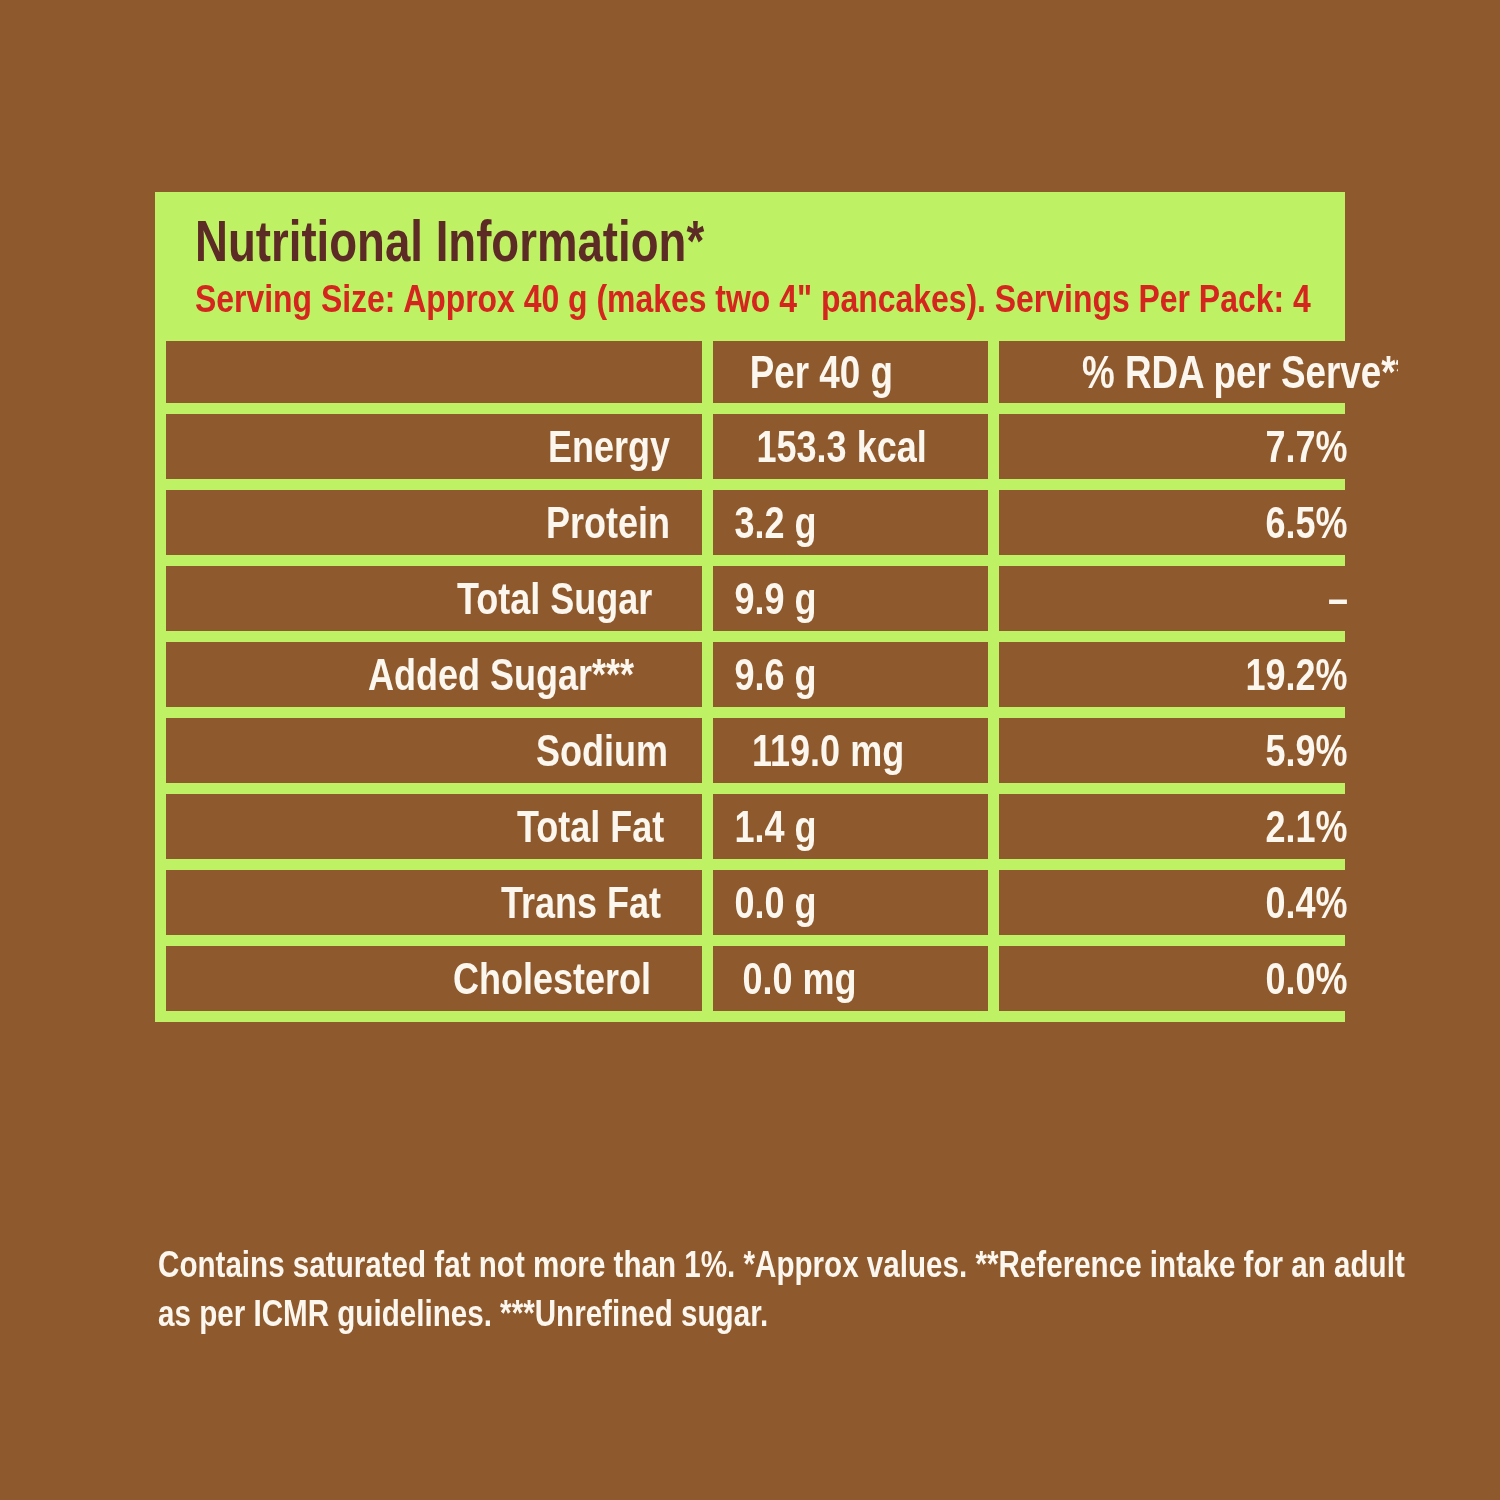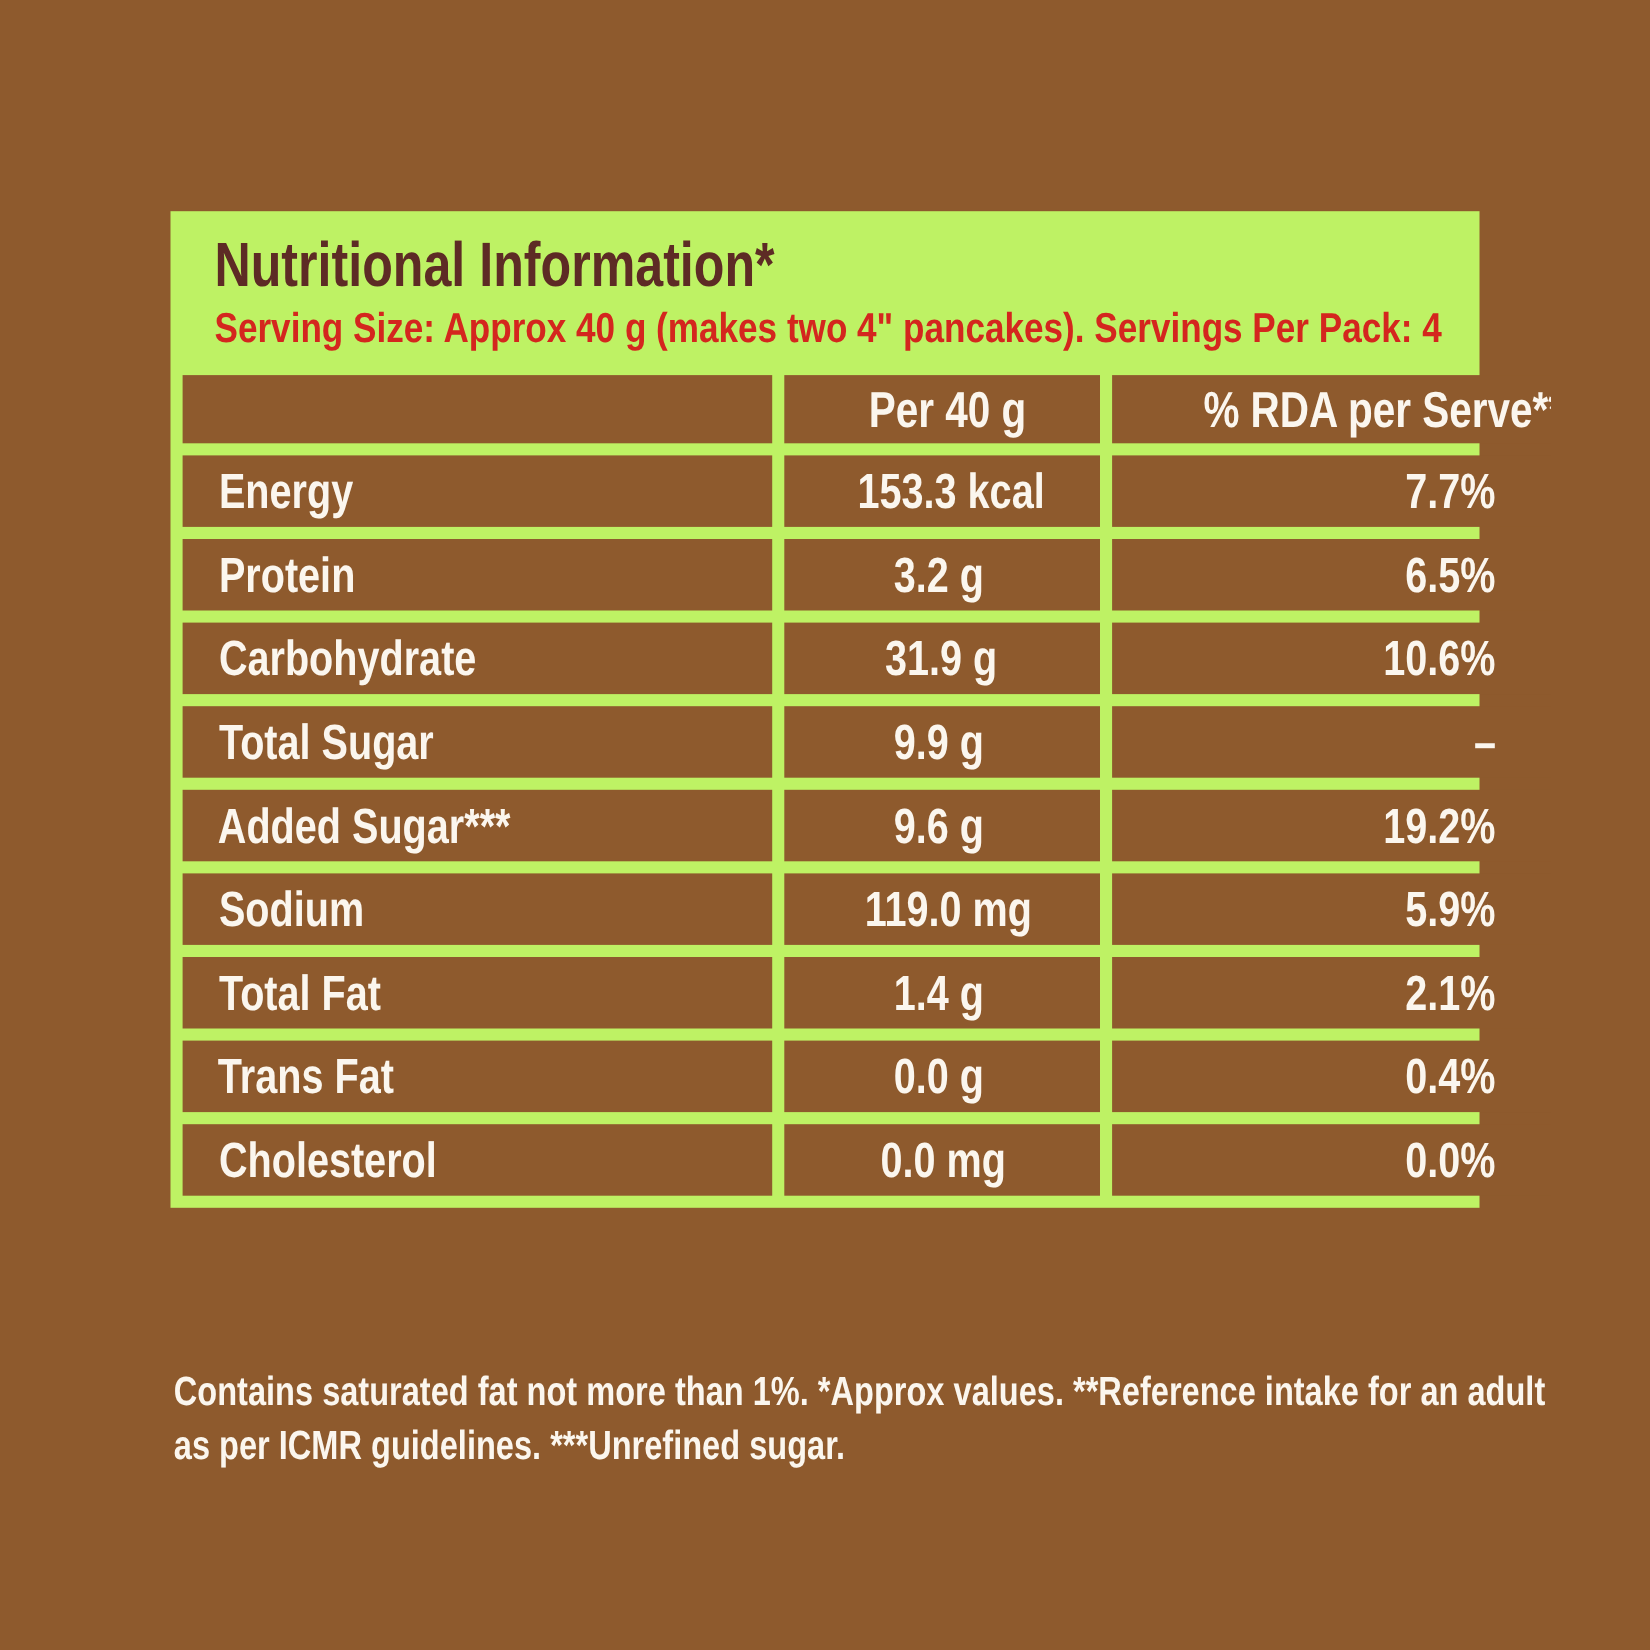--- a/index.html
+++ b/index.html
@@ -53,22 +53,22 @@
     table-layout: fixed;
   }
   table.nutri th, table.nutri td {
     background: #8E5A2D;
     color: #FBF6EE;
     font-weight: bold;
     overflow: hidden;
   }
   table.nutri th { height: 60px; font-size: 46px; }
   table.nutri td { height: 63px; font-size: 45px; }
-  .c1 { width: 502px; text-align: left; padding-left: 33px; }
-  .c2 { width: 258px; text-align: center; padding-right: 28px; }
+  .c1 { width: 502px; text-align: right; padding-left: 33px; }
+  .c2 { width: 258px; text-align: left; padding-right: 16px; }
   .c3 { width: 384px; text-align: right; padding-right: 50px; }
   th.c3 { padding-right: 14px; }
   td.c1.indent { padding-left: 32px; }
   .cxl { display: inline-block; transform: scaleX(0.80); transform-origin: left center; white-space: nowrap; }
   .cxr { display: inline-block; transform: scaleX(0.80); transform-origin: right center; white-space: nowrap; }
   .footnote {
     position: absolute;
     left: 158px; top: 1240px;
     color: #FBF6EE;
     font-size: 37px;
@@ -104,25 +104,20 @@
         <td class="c1"><span class="cxl">Energy</span></td>
         <td class="c2"><span class="cxr">153.3 kcal</span></td>
         <td class="c3"><span class="cxr">7.7%</span></td>
       </tr>
       <tr>
         <td class="c1"><span class="cxl">Protein</span></td>
         <td class="c2"><span class="cxr">3.2 g</span></td>
         <td class="c3"><span class="cxr">6.5%</span></td>
       </tr>
       <tr>
-        <td class="c1"><span class="cxl">Carbohydrate</span></td>
-        <td class="c2"><span class="cxr">31.9 g</span></td>
-        <td class="c3"><span class="cxr">10.6%</span></td>
-      </tr>
-      <tr>
         <td class="c1"><span class="cxl">Total Sugar</span></td>
         <td class="c2"><span class="cxr">9.9 g</span></td>
         <td class="c3"><span class="cxr">–</span></td>
       </tr>
       <tr>
         <td class="c1 indent"><span class="cxl">Added Sugar***</span></td>
         <td class="c2"><span class="cxr">9.6 g</span></td>
         <td class="c3"><span class="cxr">19.2%</span></td>
       </tr>
       <tr>

